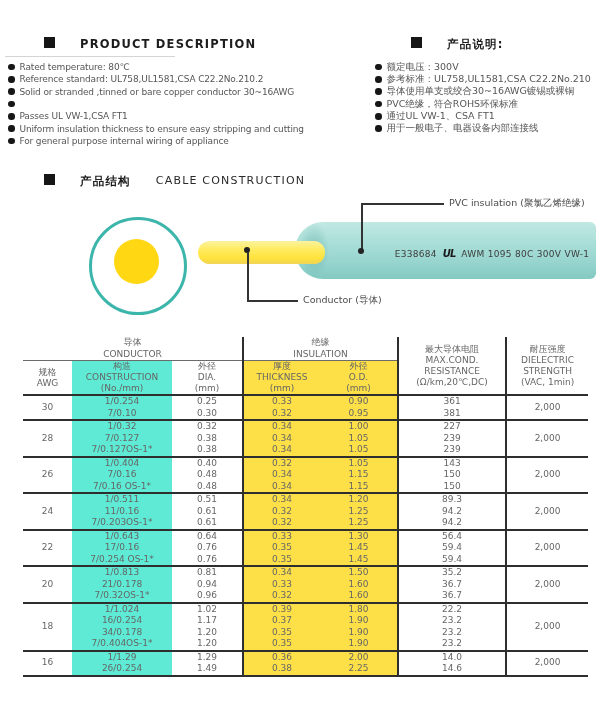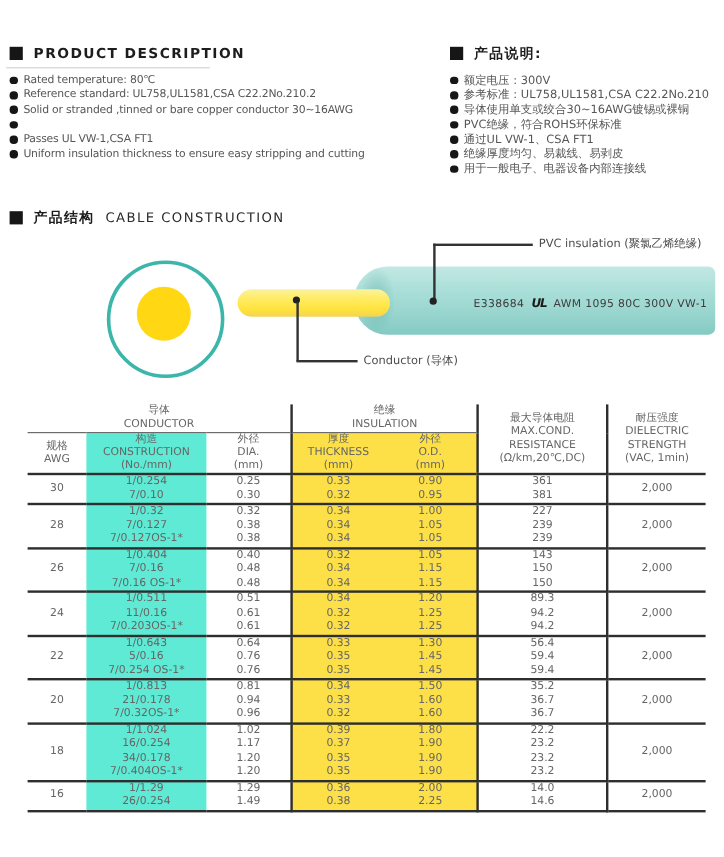--- a/index.html
+++ b/index.html
@@ -1,20 +1,20 @@
 <!DOCTYPE html>
 <html><head>
 <meta charset="utf-8">
 <style>
   html,body{margin:0;padding:0;background:#fff;}
   .page{position:relative;width:603px;height:714px;background:#ffffff;overflow:hidden;
         font-family:"DejaVu Sans","Liberation Sans",sans-serif;color:#555;}
 
   
-  .sec-head{position:absolute;display:flex;align-items:center;gap:9px;white-space:nowrap;}
+  .sec-head{position:absolute;display:flex;align-items:flex-start;gap:25px;white-space:nowrap;margin-left:36px;}
   .sq{width:11px;height:11px;background:#161616;flex:none;}
   .sec-title{font-size:11.5px;font-weight:bold;color:#1d1d1d;letter-spacing:1.2px;}
   .sec-title-sub{font-size:11px;color:#2a2a2a;letter-spacing:1.2px;}
   .head-underline{position:absolute;left:5px;top:56px;width:170px;height:1px;background:#d4d4d4;}
 
   
   .blist{position:absolute;}
   .bline{display:flex;align-items:center;gap:5px;height:12.3px;white-space:nowrap;color:#565656;}
   .bline.en{font-size:9px;letter-spacing:-0.15px;}
   .bline.zh{font-size:9.5px;}
@@ -98,20 +98,24 @@
         <span class="dot"></span>
       </div>
       <div class="bline en">
         <span class="dot"></span>
         <span>Passes UL VW-1,CSA FT1</span>
       </div>
       <div class="bline en">
         <span class="dot"></span>
         <span>Uniform insulation thickness to ensure easy stripping and cutting</span>
       </div>
+      <div class="bline en">
+        <span class="dot"></span>
+        <span>For general purpose internal wiring of appliance</span>
+      </div>
     </div>
   <div class="blist" style="left:375px;top:61px;">
       <div class="bline zh">
         <span class="dot"></span>
         <span>额定电压：300V</span>
       </div>
       <div class="bline zh">
         <span class="dot"></span>
         <span>参考标准：UL758,UL1581,CSA C22.2No.210</span>
       </div>
@@ -119,24 +123,20 @@
         <span class="dot"></span>
         <span>导体使用单支或绞合30~16AWG镀锡或裸铜</span>
       </div>
       <div class="bline zh">
         <span class="dot"></span>
         <span>PVC绝缘，符合ROHS环保标准</span>
       </div>
       <div class="bline zh">
         <span class="dot"></span>
         <span>通过UL VW-1、CSA FT1</span>
-      </div>
-      <div class="bline zh">
-        <span class="dot"></span>
-        <span>绝缘厚度均匀、易裁线、易剥皮</span>
       </div>
       <div class="bline zh">
         <span class="dot"></span>
         <span>用于一般电子、电器设备内部连接线</span>
       </div>
     </div>
 
   <div class="sec-head" style="left:8px;top:174px;">
     <div class="sq"></div>
     <div class="sec-title">产品结构</div>
@@ -337,21 +337,21 @@
             <div>89.3</div>
             <div>94.2</div>
             <div>94.2</div>
           </td>
           <td>2,000</td>
         </tr>
         <tr>
           <td>22</td>
           <td class="bg-y">
             <div>1/0.643</div>
-            <div>5/0.16</div>
+            <div>17/0.16</div>
             <div>7/0.254 OS-1*</div>
           </td>
           <td class="vline">
             <div>0.64</div>
             <div>0.76</div>
             <div>0.76</div>
           </td>
           <td class="bg-b">
             <div>0.33</div>
             <div>0.35</div>

